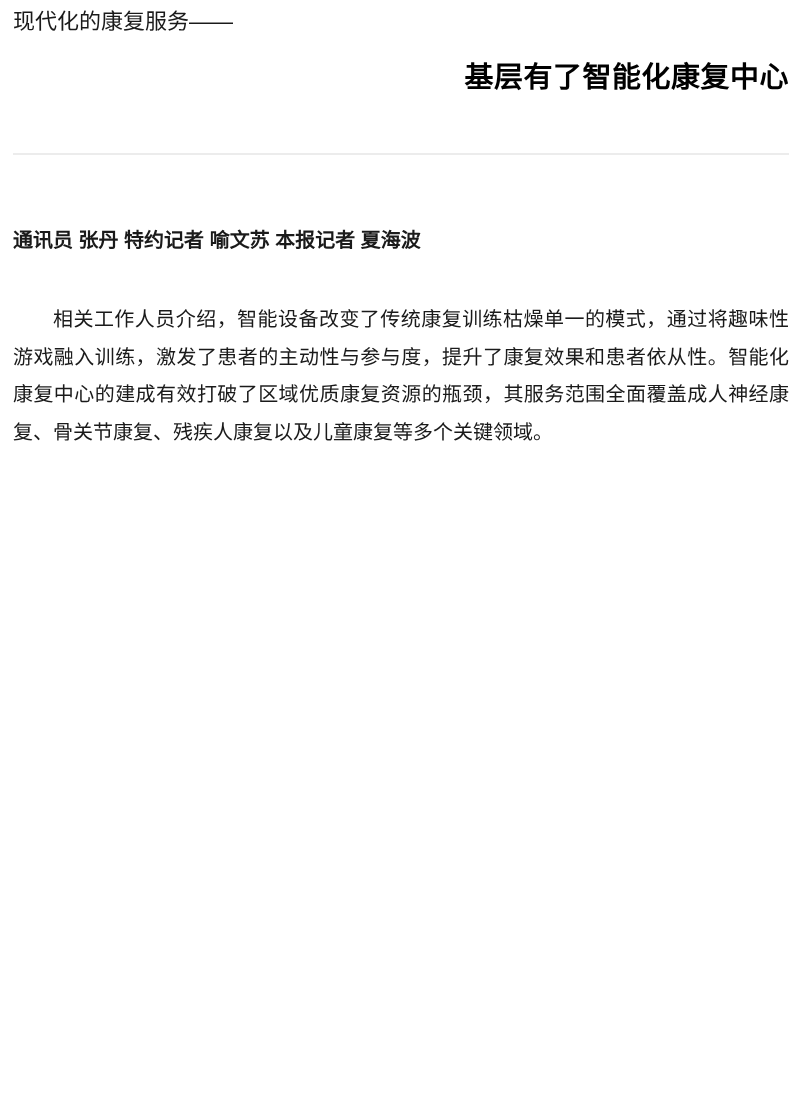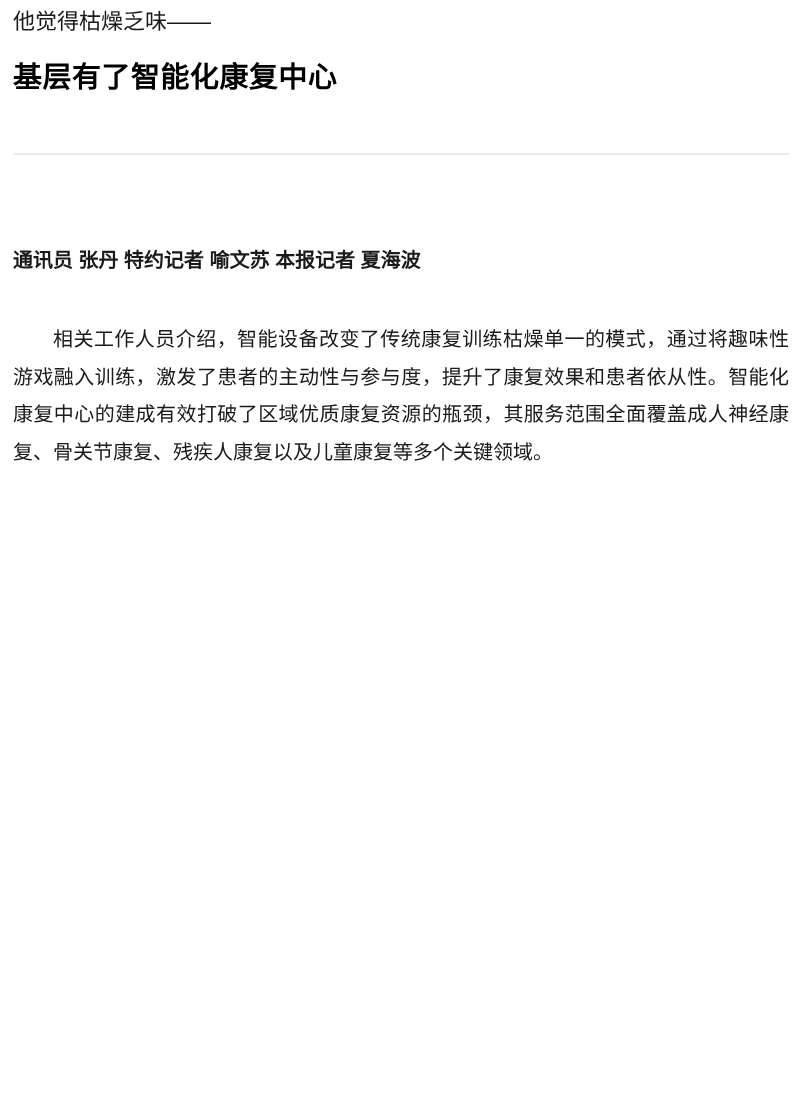--- a/index.html
+++ b/index.html
@@ -23,32 +23,32 @@
     font-size: 22px;
     line-height: 26px;
     color: #1a1a1a;
     text-align: left;
   }
   .title {
     margin: 24px 0 0 0;
     font-size: 29px;
     line-height: 36px;
     font-weight: 700;
-    text-align: left;
+    text-align: right;
     color: #000000;
     letter-spacing: 0.5px;
   }
   .divider {
     border: none;
     height: 2px;
     background: #ececec;
     margin: 58px 0 0 0;
   }
   .byline {
-    margin: 92px 0 0 0;
+    margin: 72px 0 0 0;
     font-size: 20px;
     line-height: 26px;
     font-weight: 700;
     color: #1a1a1a;
     white-space: pre-wrap;
   }
   .body-text p {
     font-size: 20px;
     line-height: 37.5px;
     text-align: justify;
@@ -59,21 +59,21 @@
   .body-text p:last-child {
     margin-bottom: 0;
     margin-top: 48px;
   }
 </style>
 </head>
 <body>
 
 <div class="article">
 
-  <div class="kicker">他觉得枯燥乏味——</div>
+  <div class="kicker">现代化的康复服务——</div>
 
   <h1 class="title">基层有了智能化康复中心</h1>
 
   <hr class="divider">
 
   <div class="byline">通讯员 张丹 特约记者 喻文苏 本报记者 夏海波</div>
 
   <div class="body-text">
     <p>相关工作人员介绍，智能设备改变了传统康复训练枯燥单一的模式，通过将趣味性游戏融入训练，激发了患者的主动性与参与度，提升了康复效果和患者依从性。智能化康复中心的建成有效打破了区域优质康复资源的瓶颈，其服务范围全面覆盖成人神经康复、骨关节康复、残疾人康复以及儿童康复等多个关键领域。</p>
   </div>

